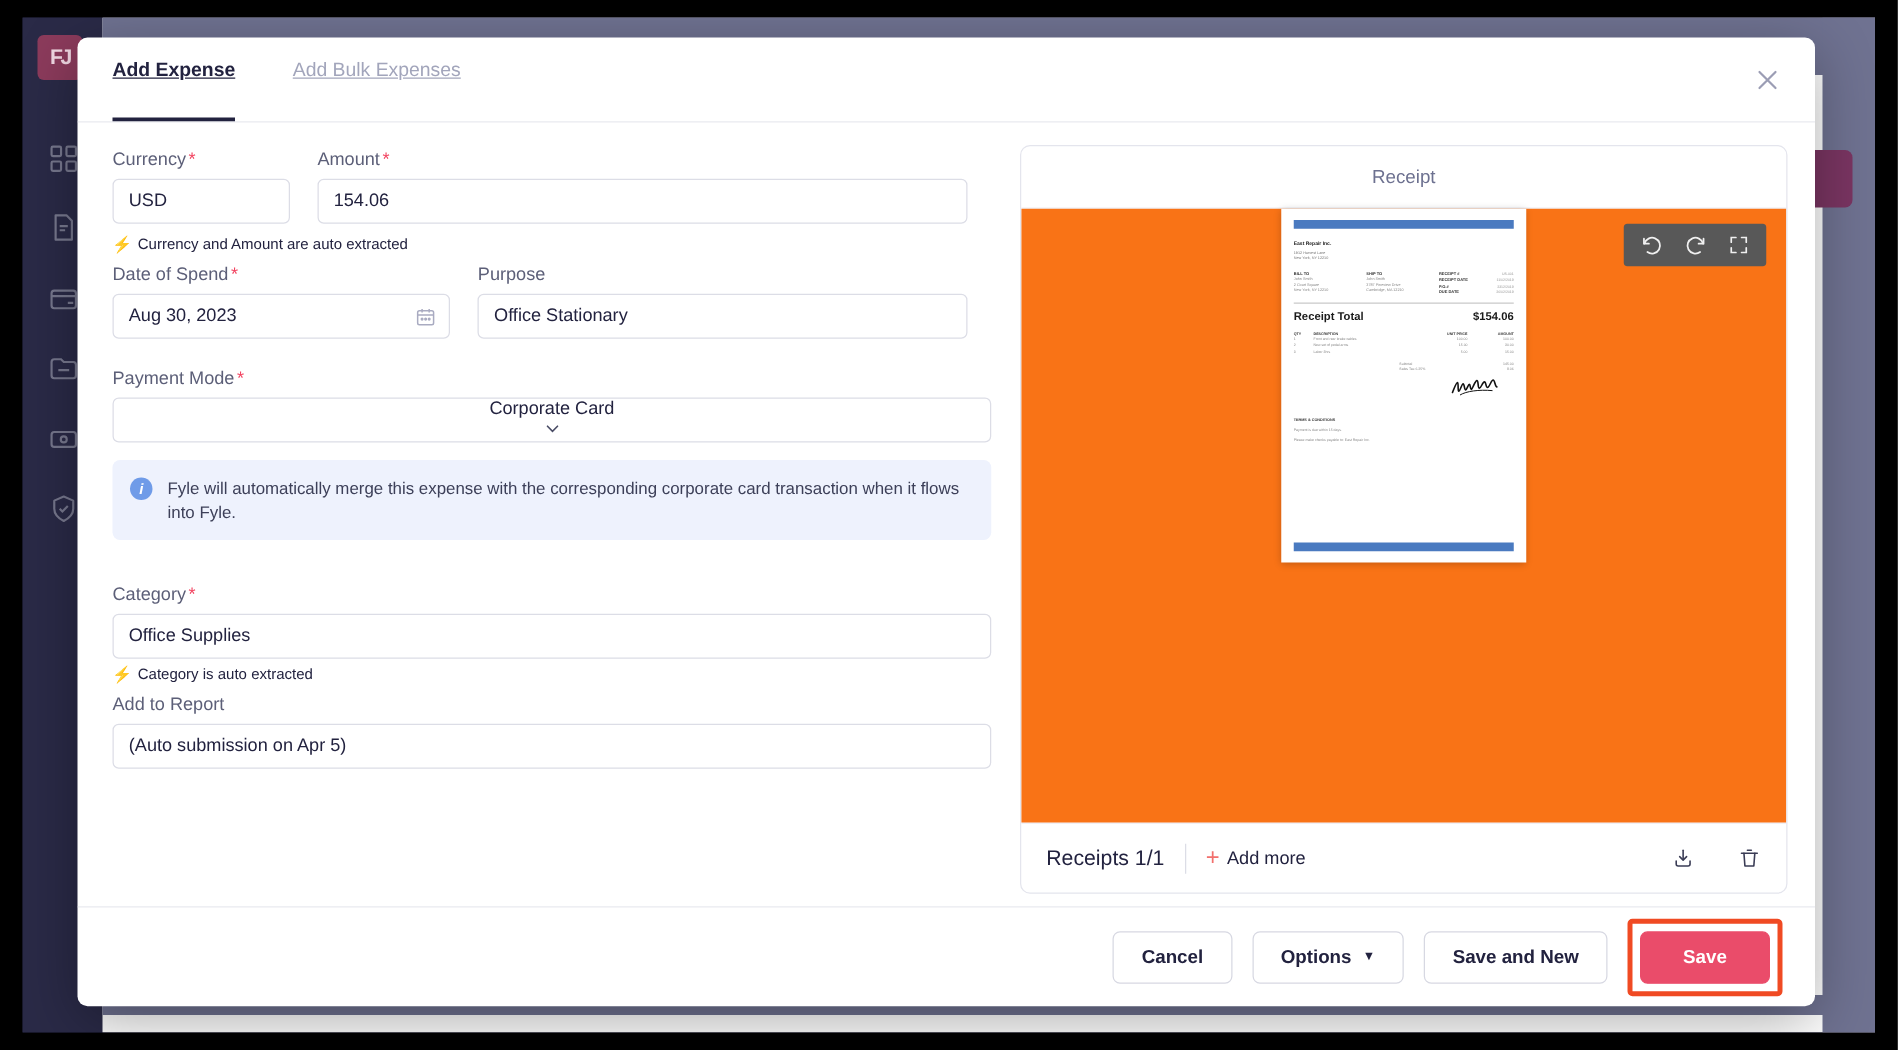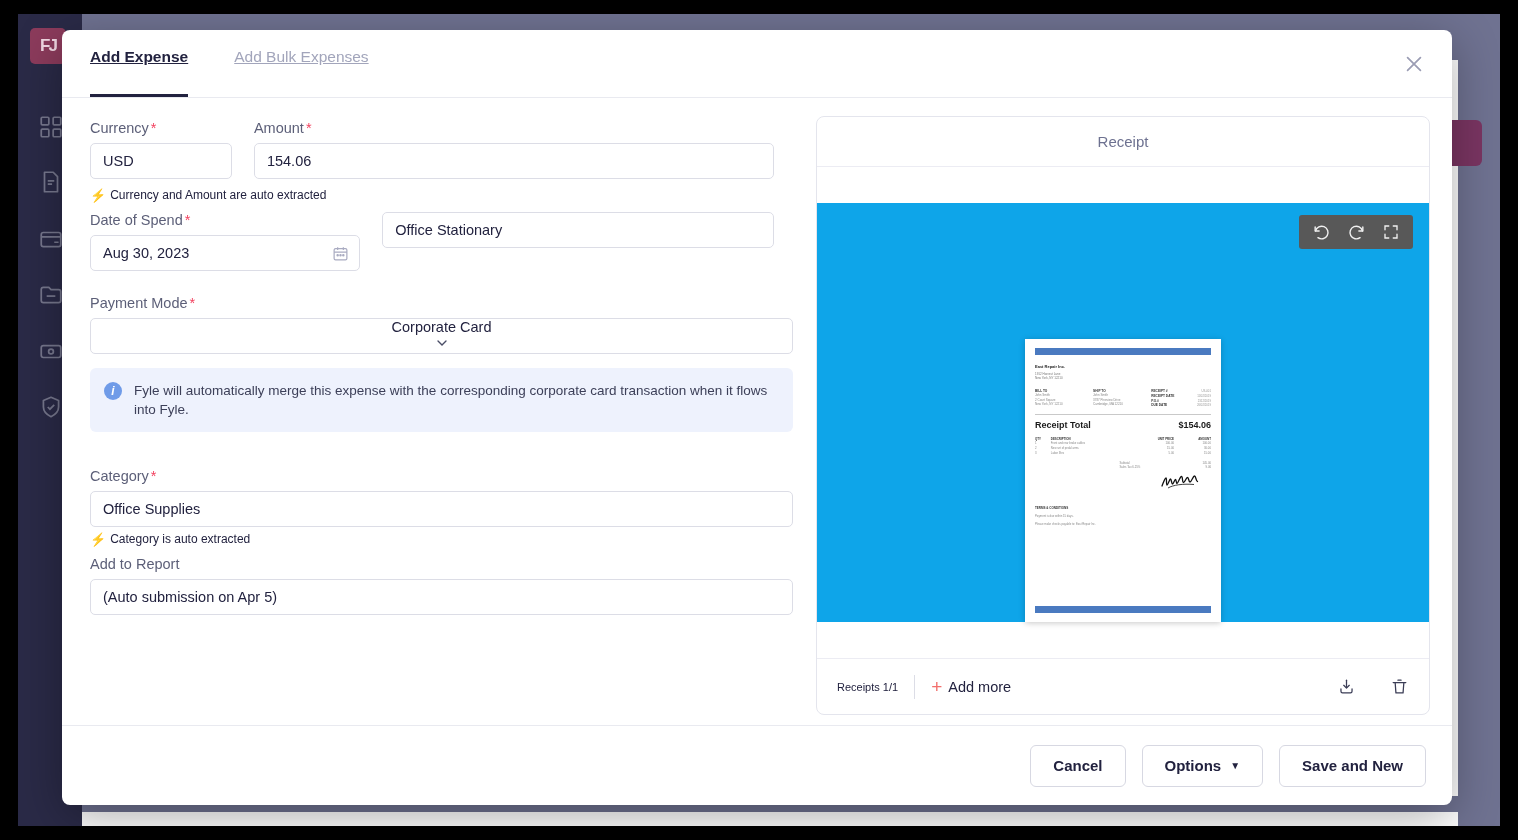--- a/index.html
+++ b/index.html
@@ -87,27 +87,27 @@
   }
   .info-txt { font-size: 13.5px; line-height: 19px; color: #3d4059; }
 
   .spacer-sm { height: 10px; }
   .spacer-md { height: 20px; }
 
   
   .receipt-col { flex: 1 1 auto; padding: 18px 22px 10px 14px; display: flex; }
   .receipt-card {
     flex: 1; border: 1px solid #e4e5ed; border-radius: 8px;
-    display: flex; flex-direction: column; overflow: hidden; background: #fff; gap: 36px;
+    display: flex; flex-direction: column; overflow: hidden; background: #fff;
   }
   .receipt-title {
     height: 50px; flex: 0 0 50px; display: flex; align-items: center; justify-content: center;
     font-size: 15px; color: #6d7190; border-bottom: 1px solid #ececf3;
   }
-  .receipt-viewer { flex: 1 1 auto; position: relative; background: #0ea5e9; display: flex; align-items: flex-end; justify-content: center; }
+  .receipt-viewer { flex: 1 1 auto; position: relative; background: #f97316; display: flex; align-items: flex-start; justify-content: center; }
   .viewer-tools {
     position: absolute; right: 16px; top: 12px; height: 34px;
     background: #585858; border-radius: 3px; display: flex; align-items: center; gap: 16px; padding: 0 13px;
   }
   .viewer-tools .ti { cursor: pointer; display: flex; }
 
   
   .doc {
     width: 196px; height: 283px; background: #fff;
     box-shadow: 0 1px 6px rgba(0,0,0,.22); padding: 9px 10px;
@@ -137,21 +137,21 @@
   .doc-sums div { display: flex; width: 52%; justify-content: space-between; line-height: 4.6px; }
   .sign { align-self: flex-end; margin-top: 1px; margin-right: 6px; }
   .doc-terms { margin-top: 14px; }
   .doc-terms .th { font-size: 3px; font-weight: bold; color: #333; }
   .doc-terms .tl { font-size: 2.8px; color: #888; margin-top: 4px; line-height: 4.4px; }
 
   .receipt-footer {
     height: 56px; flex: 0 0 56px; border-top: 1px solid #ececf3;
     display: flex; align-items: center; padding: 0 20px; gap: 16px;
   }
-  .rf-count { font-size: 11px; color: #22223f; }
+  .rf-count { font-size: 17px; color: #22223f; }
   .rf-div { width: 1px; height: 24px; background: #dcdde6; }
   .rf-add { display: flex; align-items: center; gap: 6px; font-size: 14.5px; color: #22223f; cursor: pointer; }
   .rf-plus { color: #f2706d; font-size: 19px; line-height: 1; }
   .rf-spacer { flex: 1; }
   .rf-ic { cursor: pointer; margin-left: 18px; display: flex; }
 
   
   .modal-footer {
     height: 80px; flex: 0 0 80px; border-top: 1px solid #e9eaf0;
     display: flex; align-items: center; justify-content: flex-end;
@@ -285,20 +285,21 @@
                   <rect x="3" y="5" width="18" height="16" rx="2"></rect>
                     <path d="M3 10h18M8 3v4M16 3v4"></path>
                   <circle cx="8" cy="14.5" r=".9" fill="#a9abc1"></circle>
                     <circle cx="12" cy="14.5" r=".9" fill="#a9abc1"></circle>
                     <circle cx="16" cy="14.5" r=".9" fill="#a9abc1"></circle>
                 </svg>
               </span>
             </div>
           </div>
           <div class="field" style="width:403px">
+            <div class="lbl">Purpose</div>
             <div class="inp">Office Stationary</div>
           </div>
         </div>
 
         <div class="spacer-md"></div>
 
         <div class="field" style="width:703px">
           <div class="lbl">
             <span>Payment Mode</span><span class="req">*</span>
           </div>
@@ -496,15 +497,18 @@
       </div>
     </div>
 
     <div class="modal-footer">
       <div class="btn">Cancel</div>
       <div class="btn">
         <span>Options</span>
         <span class="caret">▼</span>
       </div>
       <div class="btn">Save and New</div>
+      <div class="save-wrap">
+        <div class="btn btn-primary">Save</div>
+      </div>
     </div>
   </div>
 </div>
 
 </body></html>

